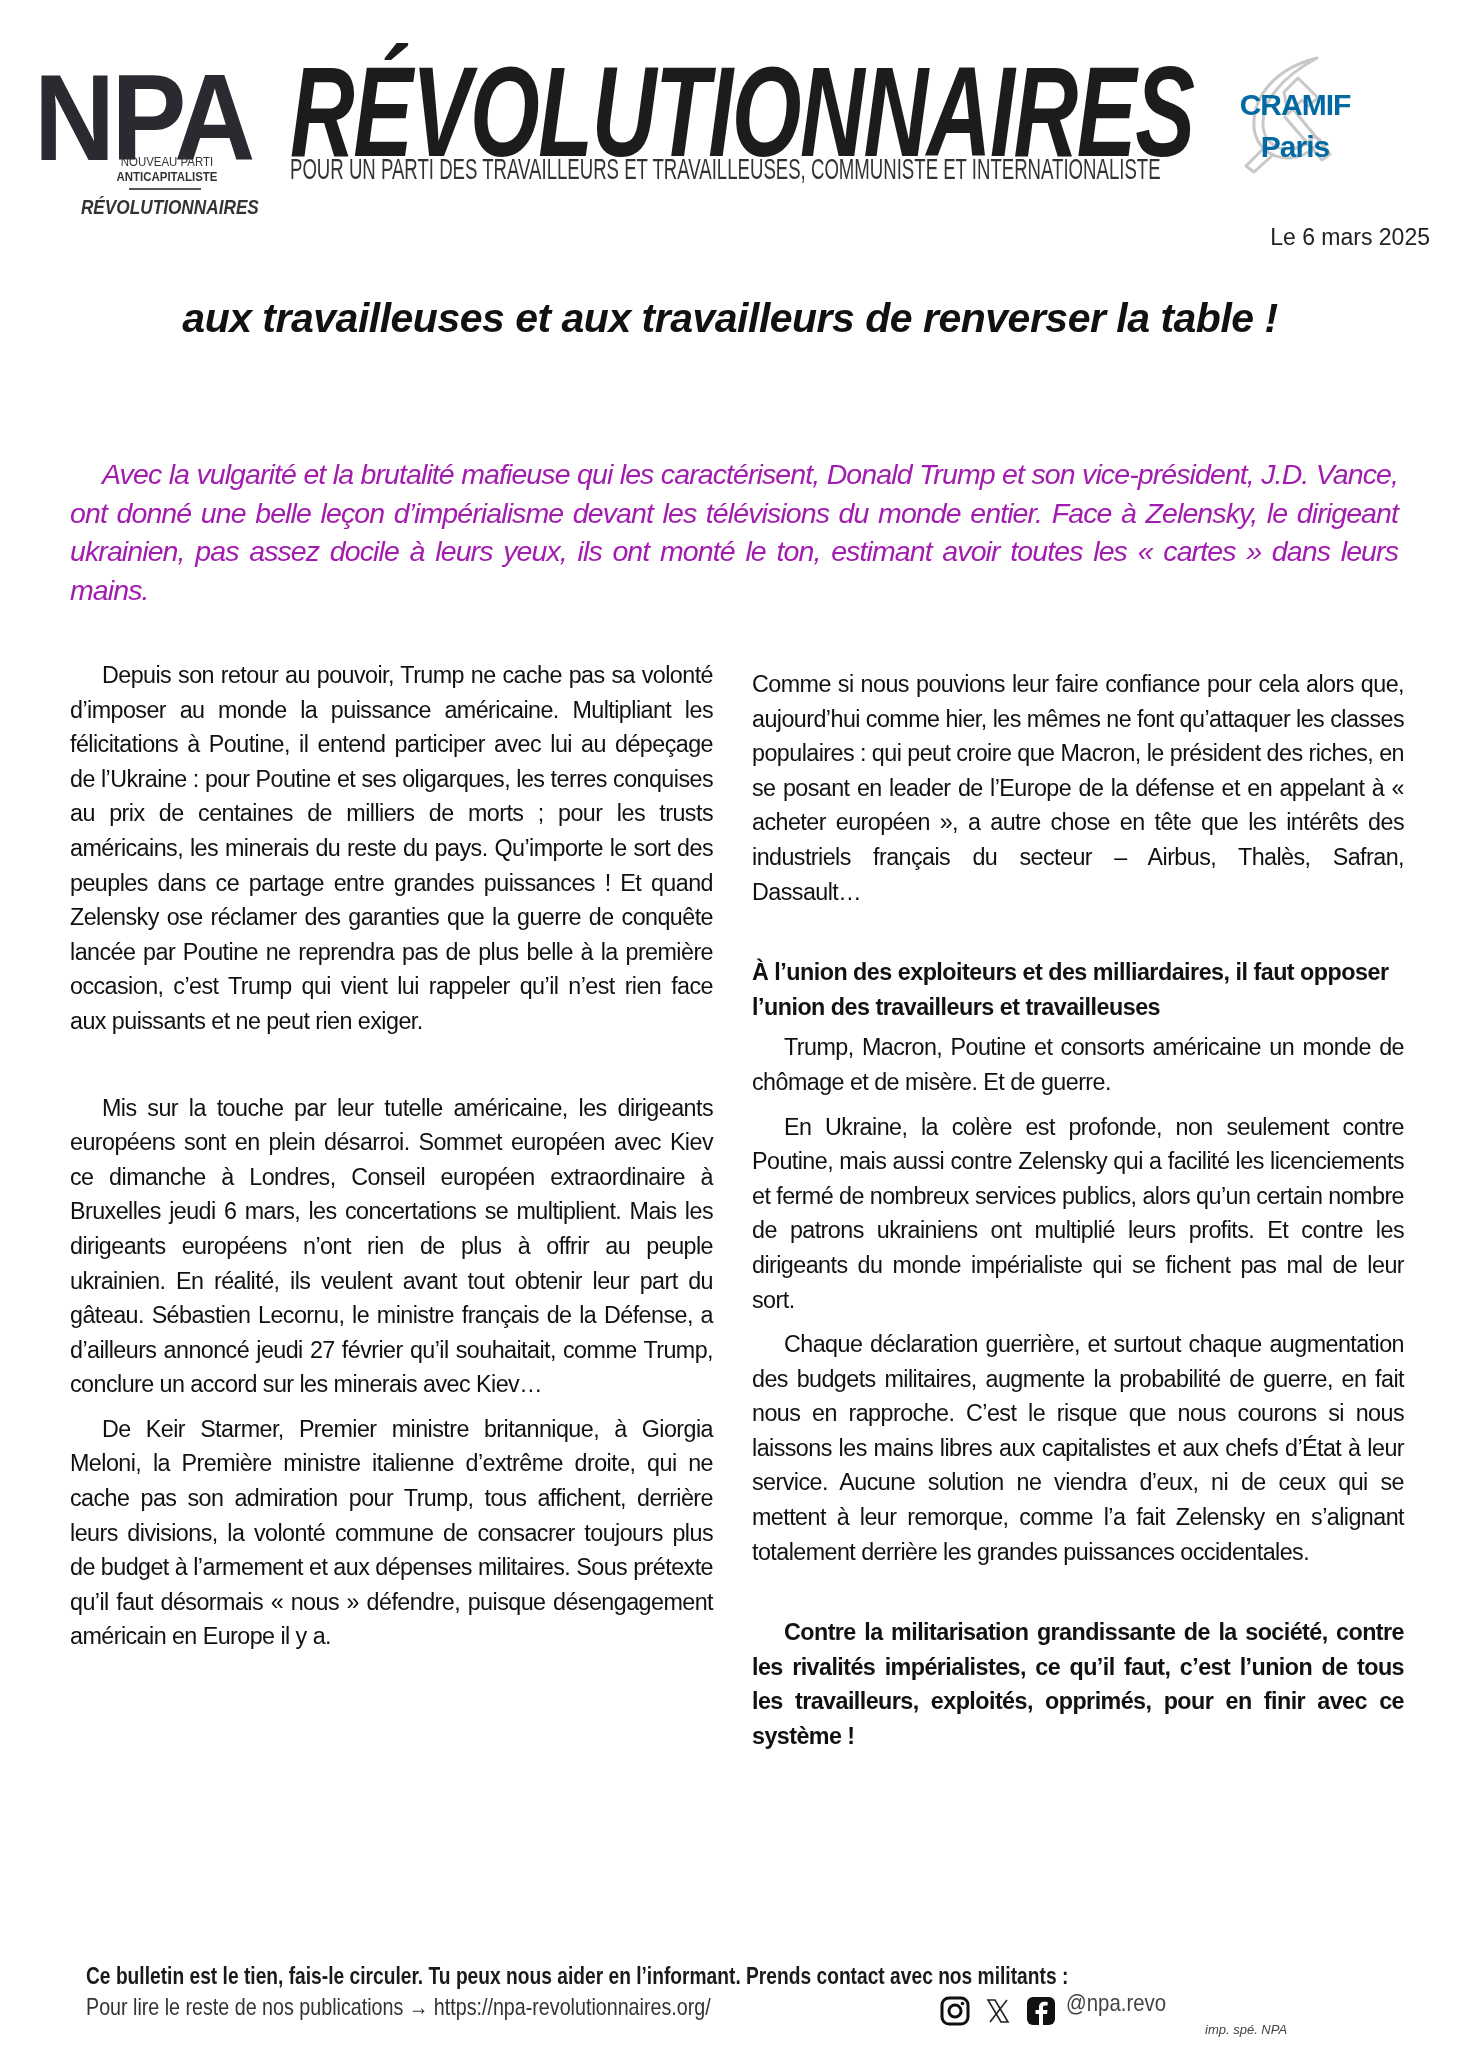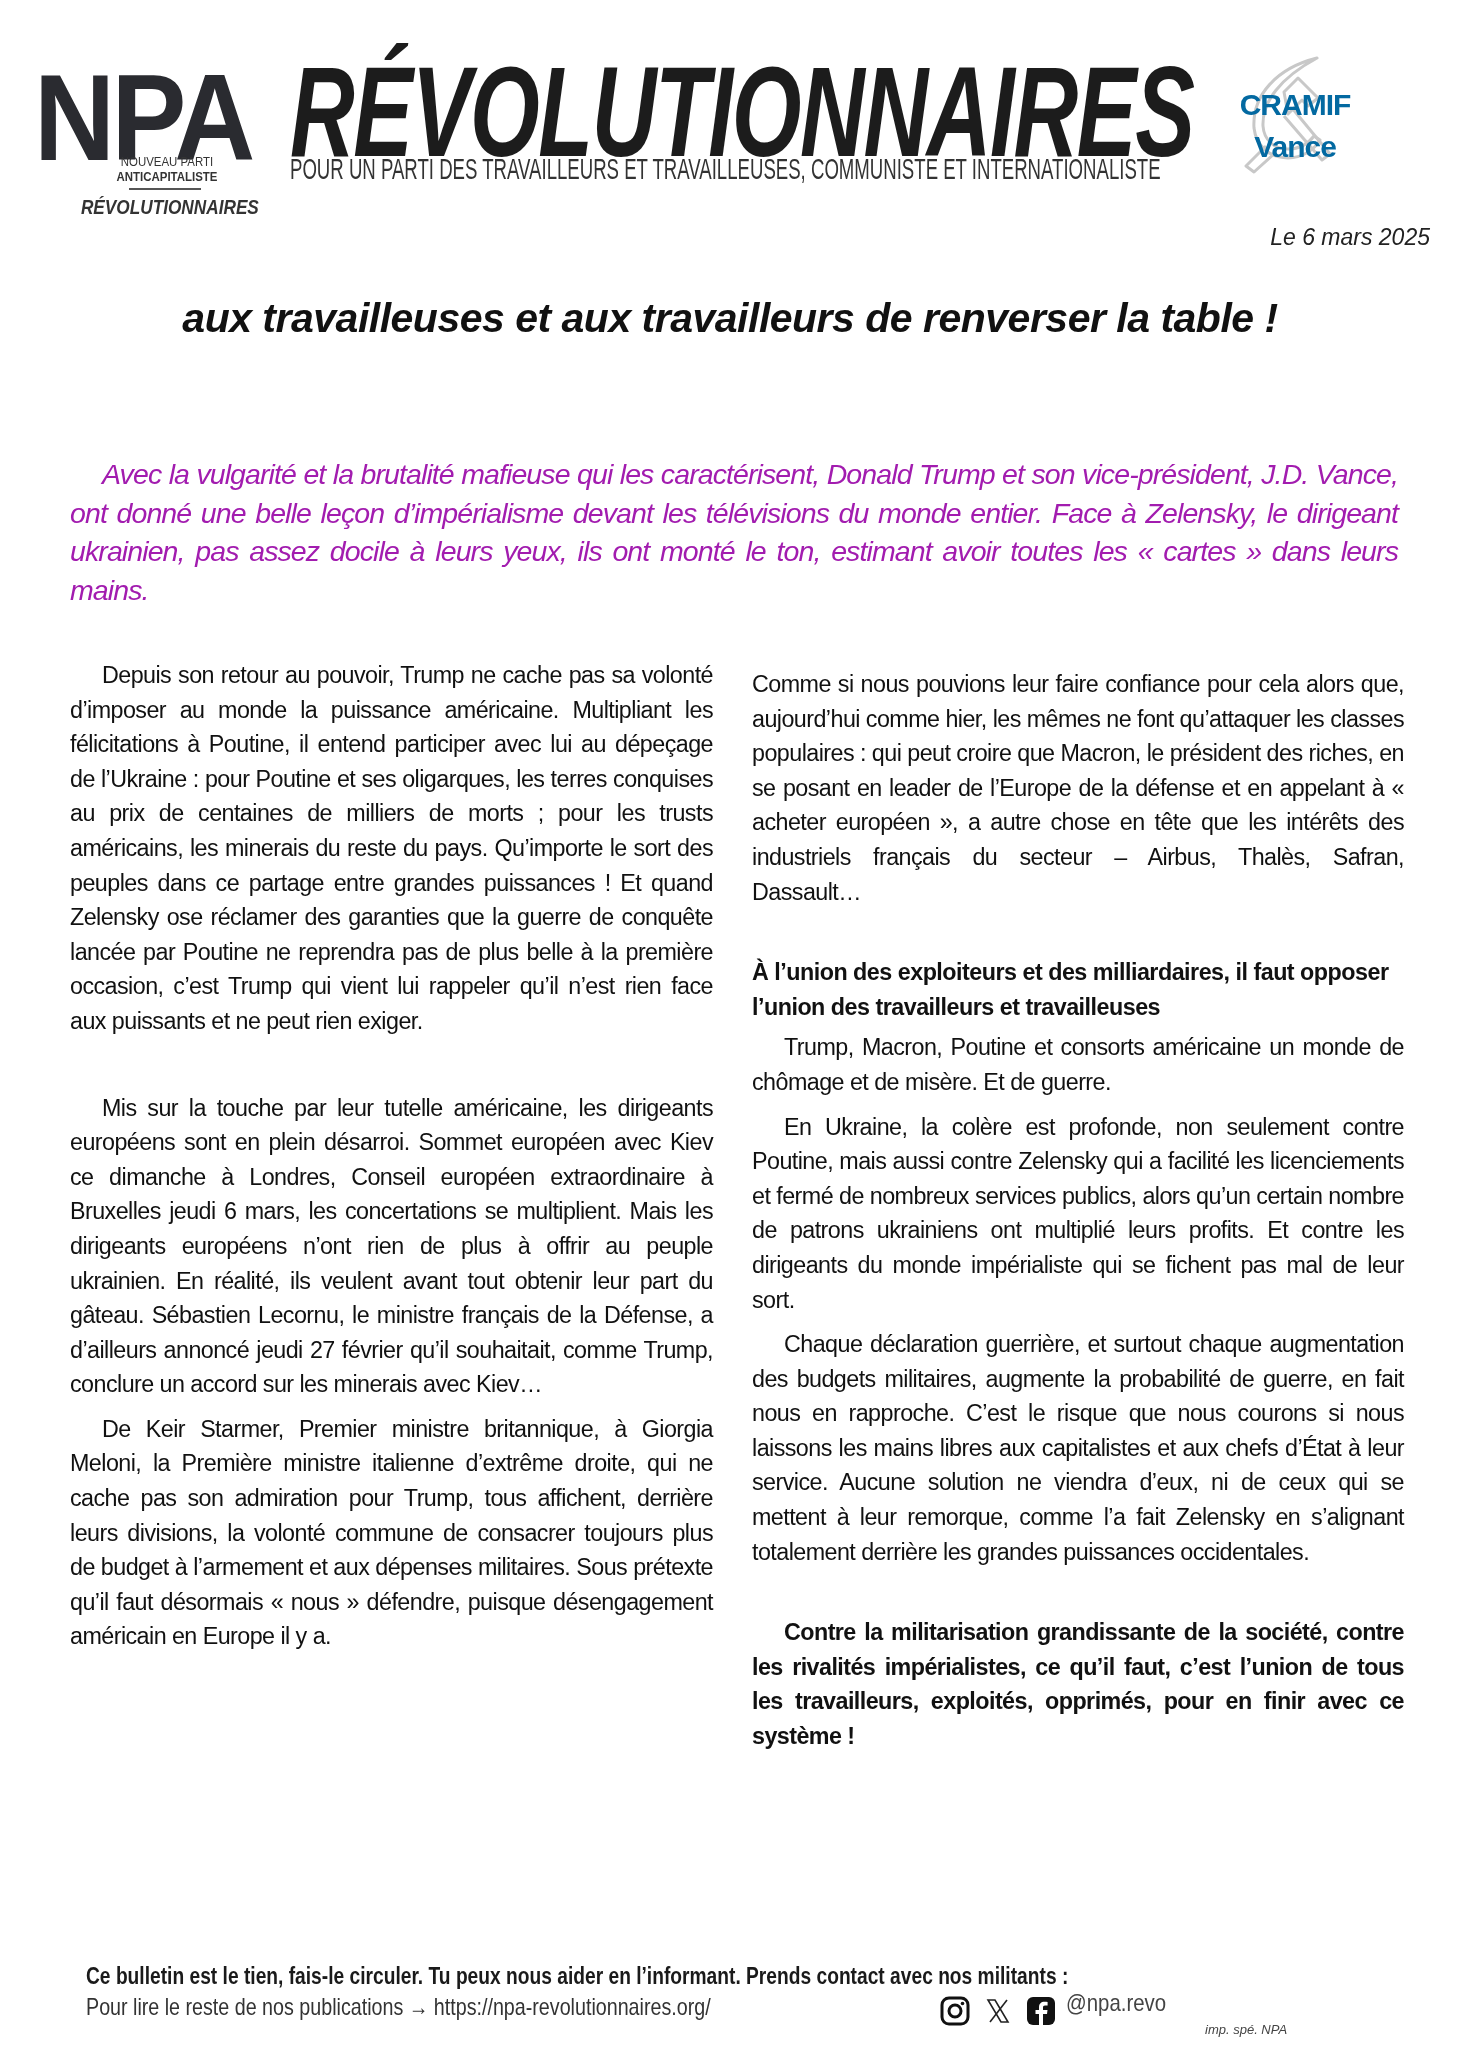--- a/index.html
+++ b/index.html
@@ -13,21 +13,21 @@
   .npa-sub2 { top: 101px; font-weight: 700; }
   .npa-rule { position: absolute; left: 95px; top: 120px; width: 72px; height: 2px; background: #555; }
   .npa-sub3 { position: absolute; left: 28px; top: 127px; width: 210px; text-align: center; font-size: 21px; font-weight: 700; font-style: italic; color: #333; letter-spacing: 0px; transform: scaleX(0.82); transform-origin: center; }
 
   .masthead { position: absolute; left: 290px; top: 58px; width: 900px; height: 100px; }
   .masthead-title { position: absolute; left: 0; top: 0; font-weight: 700; font-style: italic; font-size: 128px; line-height: 108px; color: #1c1c1c; letter-spacing: -2px; white-space: nowrap; transform: scaleX(0.70); transform-origin: left top; }
   .masthead-tag { position: absolute; left: 290px; top: 152px; width: 900px; font-size: 30px; line-height: 34px; color: #333; white-space: nowrap; transform: scaleX(0.62); transform-origin: left top; letter-spacing: 0; }
 
   .hammer { position: absolute; left: 1222px; top: 50px; width: 130px; height: 130px; }
   .local-name { position: absolute; left: 1220px; top: 84px; width: 150px; text-align: center; font-weight: 700; font-size: 30px; line-height: 42px; color: #0369a1; letter-spacing: -1px; }
-  .issue-date { position: absolute; left: 1190px; top: 224px; width: 240px; text-align: right; font-style: italic; font-size: 23px; color: #222; }
+  .issue-date { position: absolute; left: 1190px; top: 224px; width: 240px; text-align: right; font-size: 23px; color: #222; }
 
   
   .headline { position: absolute; left: 60px; top: 292px; width: 1340px; text-align: center; font-weight: 700; font-style: italic; font-size: 41px; line-height: 52px; color: #111; letter-spacing: -0.5px; }
   .headline span { display: block; }
   .chapo { position: absolute; left: 70px; top: 455px; width: 1328px; font-style: italic; font-size: 28.5px; line-height: 38.5px; text-align: justify; color: #a21caf; letter-spacing: -0.9px; text-indent: 32px; }
 
   
   .col { position: absolute; top: 658px; font-size: 23.3px; line-height: 34.6px; color: #111; letter-spacing: -0.55px; }
   .col-left { left: 70px; width: 643px; }
   .col-right { left: 752px; width: 652px; margin-top: 9px; }
@@ -64,21 +64,21 @@
 <svg class="hammer" viewBox="0 0 130 130">
   <g fill="none" stroke="#c8c8c8" stroke-width="3" stroke-linejoin="round">
     <path d="M95 8 C55 18 30 45 32 78 C34 96 48 108 66 108 C80 108 92 100 98 90 L92 86 C86 94 77 99 66 99 C52 99 42 90 41 76 C40 52 58 28 95 8 Z"></path>
     <path d="M44 96 L24 116 L32 122 L52 104"></path>
     <path d="M62 42 L76 28 L96 48 L86 56 L80 50 L66 64 Z"></path>
     <path d="M70 58 L108 104 L100 110 L62 66"></path>
   </g>
 </svg>
 <div class="local-name">
   <div>CRAMIF</div>
-  <div>Vance</div>
+  <div>Paris</div>
 </div>
 <div class="issue-date">Le 6 mars 2025</div>
 
 <h1 class="headline" style="margin:0;">
   <span>aux travailleuses et aux travailleurs de renverser la table !</span>
 </h1>
 <div class="chapo">Avec la vulgarité et la brutalité mafieuse qui les caractérisent, Donald Trump et son vice-président, J.D. Vance, ont donné une belle leçon d’impérialisme devant les télévisions du monde entier. Face à Zelensky, le dirigeant ukrainien, pas assez docile à leurs yeux, ils ont monté le ton, estimant avoir toutes les « cartes » dans leurs mains.</div>
 
 <div class="col col-left">
   <p class="indent">Depuis son retour au pouvoir, Trump ne cache pas sa volonté d’imposer au monde la puissance américaine. Multipliant les félicitations à Poutine, il entend participer avec lui au dépeçage de l’Ukraine : pour Poutine et ses oligarques, les terres conquises au prix de centaines de milliers de morts ; pour les trusts américains, les minerais du reste du pays. Qu’importe le sort des peuples dans ce partage entre grandes puissances ! Et quand Zelensky ose réclamer des garanties que la guerre de conquête lancée par Poutine ne reprendra pas de plus belle à la première occasion, c’est Trump qui vient lui rappeler qu’il n’est rien face aux puissants et ne peut rien exiger.</p>

